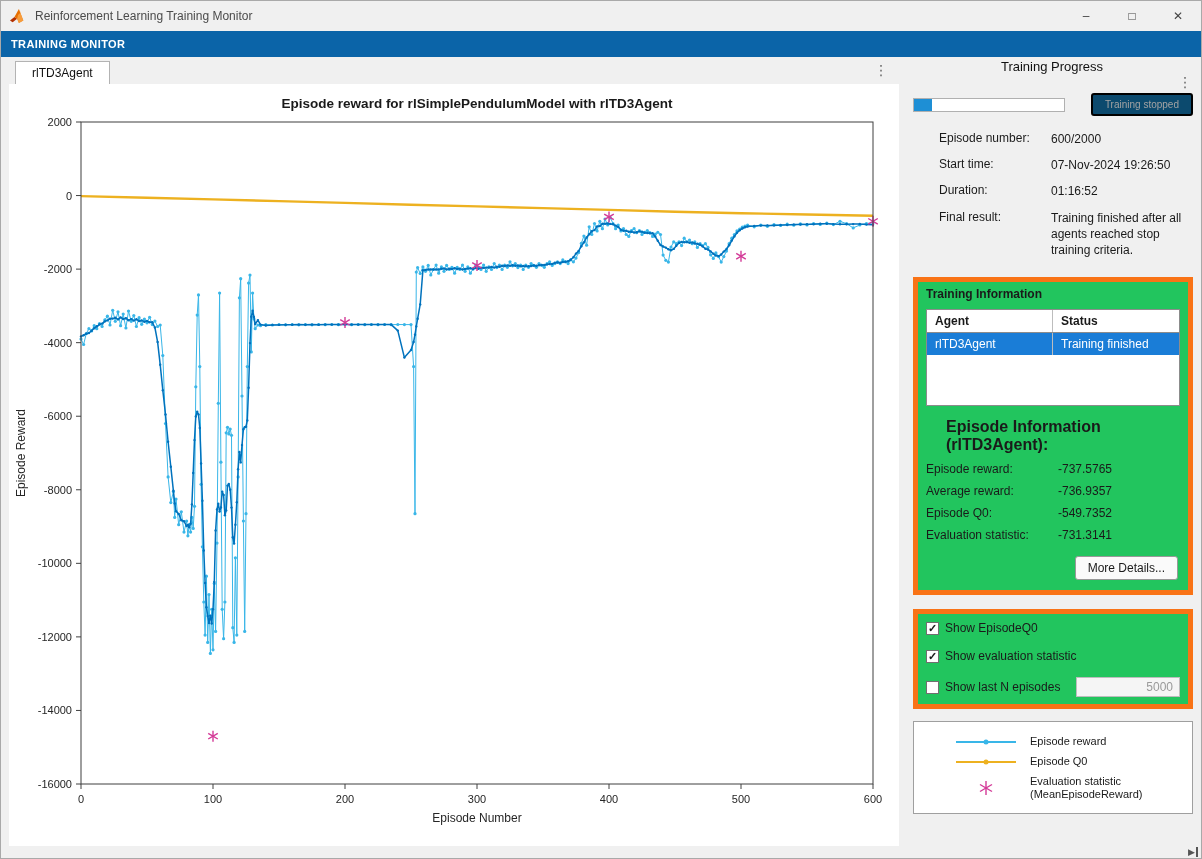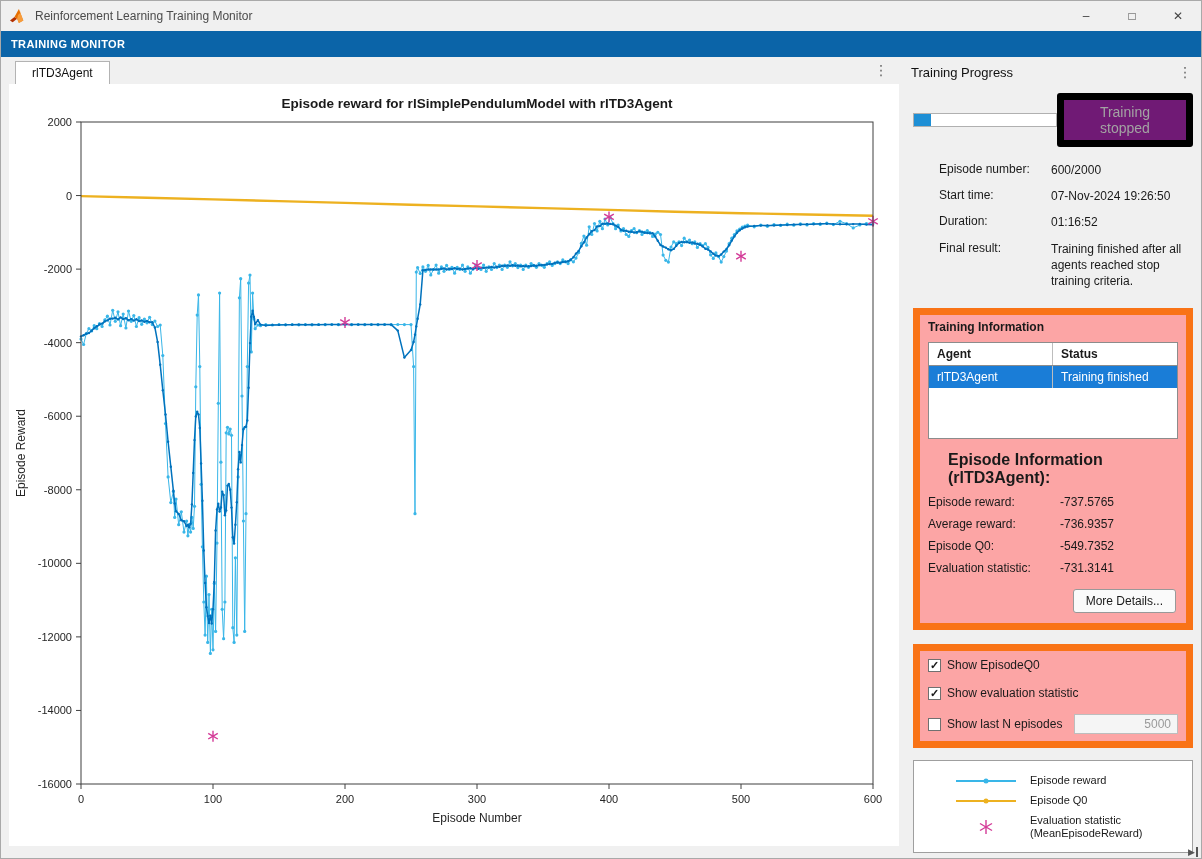--- a/index.html
+++ b/index.html
@@ -23,34 +23,34 @@
   .ribbon-tab { color:#ffffff; font-size:11px; font-weight:bold; letter-spacing:.4px; }
   
   .left-panel { position:absolute; left:8px; top:58px; width:890px; height:787px; }
   .tabbar { height:25px; position:relative; background:#f0f0f0; display:flex; align-items:flex-end; }
   .doc-tab { margin-left:6px; padding:4px 16px 4px 16px; background:#ffffff;
              border:1px solid #b3b3b3; border-bottom:none; font-size:12px; color:#111; }
   .tab-menu { position:absolute; right:10px; top:3px; color:#666; font-size:14px; width:16px; text-align:center; }
   .chart-area { width:890px; height:762px; background:#ffffff; }
   
   .right-panel { position:absolute; left:906px; top:58px; width:292px; height:790px; }
-  .rp-header { height:26px; display:flex; align-items:center; padding:0 6px 0 4px; }
+  .rp-header { height:26px; display:flex; align-items:center; padding:0 6px 0 4px;flex-direction:column; }
   .rp-title { font-size:13px; color:#111; }
   .rp-menu { margin-left:auto; color:#666; font-size:14px; width:16px; text-align:center; }
   .progress-row { display:flex; align-items:center; margin:8px 6px 0 6px; }
   .progress-track { width:152px; height:14px; background:#ffffff; border:1px solid #b0b0b0; }
   .progress-fill { height:100%; background:var(--progress,#1e8fd5); width:12%; }
-  .stop-btn { margin-left:auto; padding:4px 12px; font-size:14px; color:#a3a3a3;
-              background:#701a75; border:7px solid #000000; border-radius:3px; }
+  .stop-btn { margin-left:auto; padding:4px 12px; font-size:10px; color:#a3a3a3;
+              background:#0c4a6e; border:2px solid #000000; border-radius:3px; }
   .fields { margin-top:10px; }
   .field-row { display:flex; padding:5px 6px; font-size:12px;margin-left:26px; }
   .field-label { width:112px; color:#1a1a1a; flex-shrink:0; }
   .field-value { flex:1; color:#1a1a1a; line-height:1.35; }
   
-  .group-panel { border:7px solid #f97316; margin:14px 6px 0 6px; background:#fca5a5; }
+  .group-panel { border:5px solid #f97316; margin:14px 6px 0 6px; background:#22c55e; }
   .group-title { font-weight:bold; font-size:12px; padding:5px 8px 4px 8px; }
   
   .agent-table { margin:4px 8px 0 8px; background:#ffffff; border:1px solid #8c8c8c; height:97px; overflow:hidden; }
   .at-row { display:flex; }
   .at-head { font-weight:bold; border-bottom:1px solid #8c8c8c; }
   .at-cell { width:50%; padding:4px 8px; font-size:12px; }
   .at-cell:first-child { border-right:1px solid #bdbdbd; }
   .at-data.selected { background:var(--selection,#1a7dd7); color:#ffffff; }
   .ep-info-title { font-weight:bold; font-size:16px; padding:12px 8px 4px 8px;margin-left:20px; }
   .stat-row { display:flex; padding:4px 8px; font-size:12px; }

